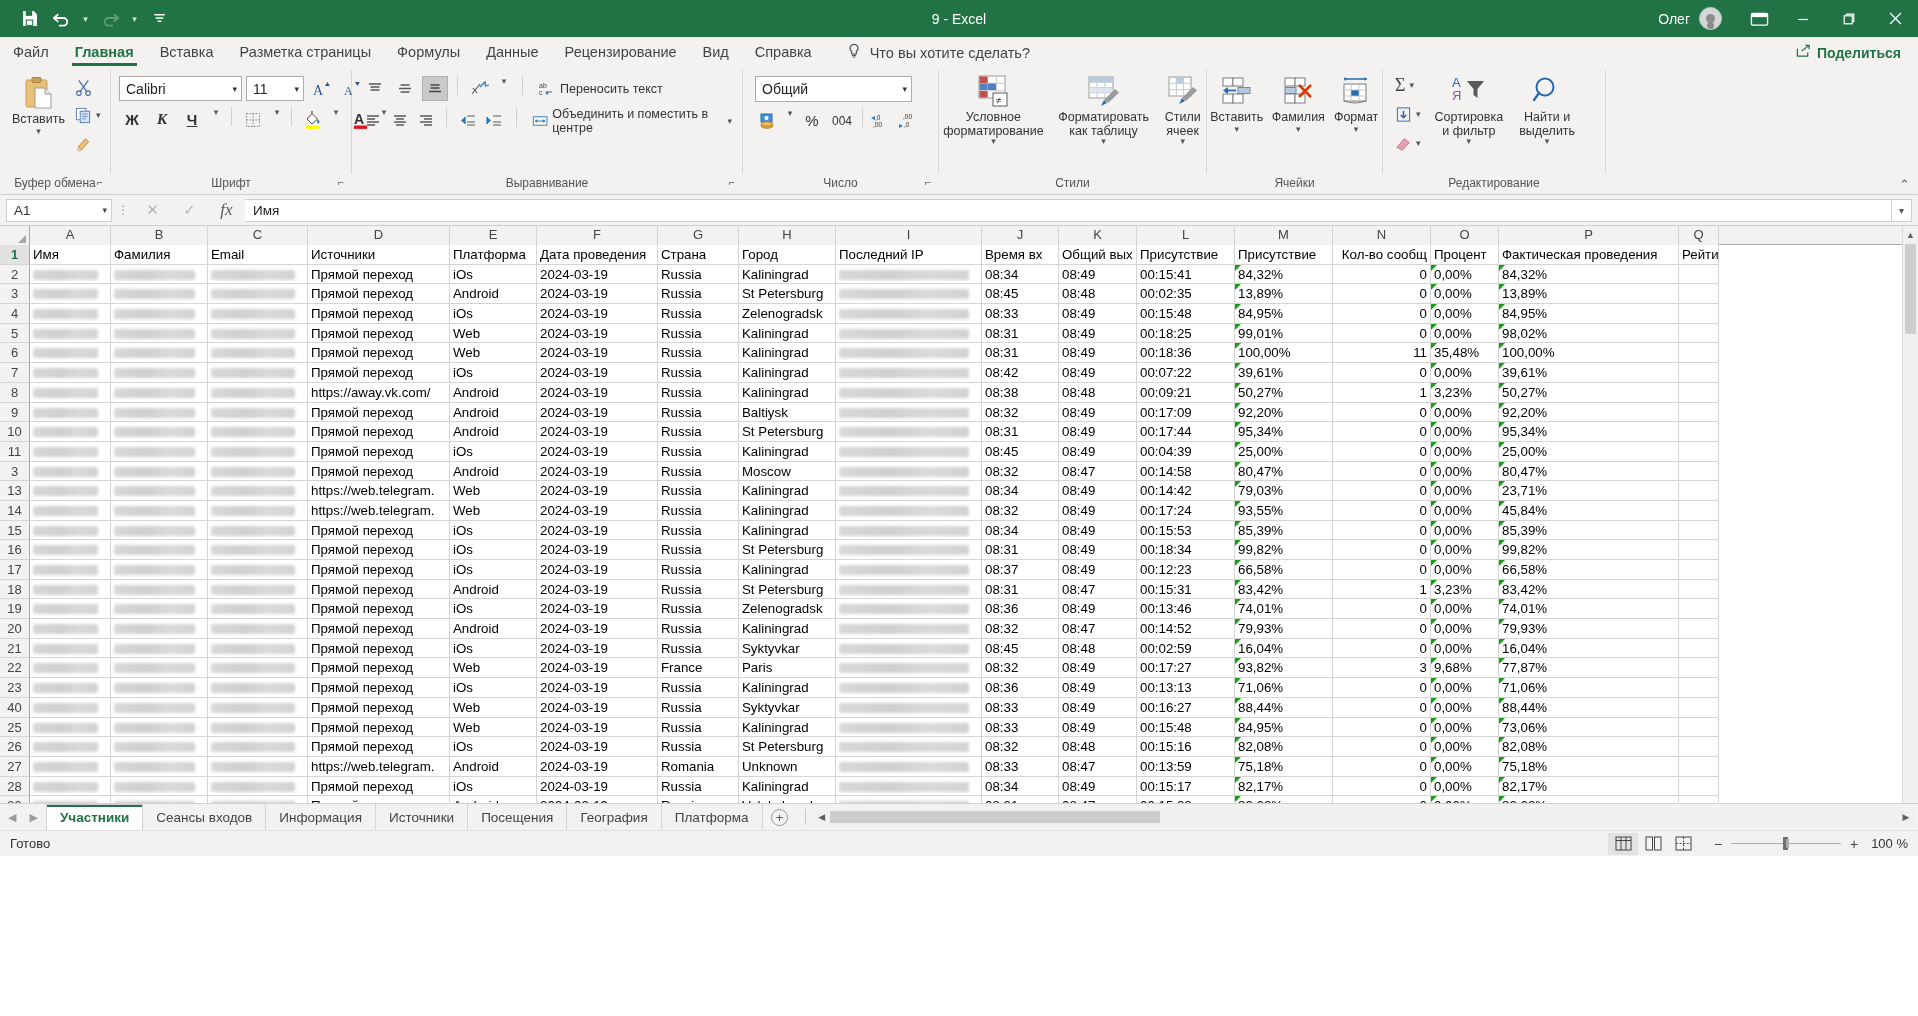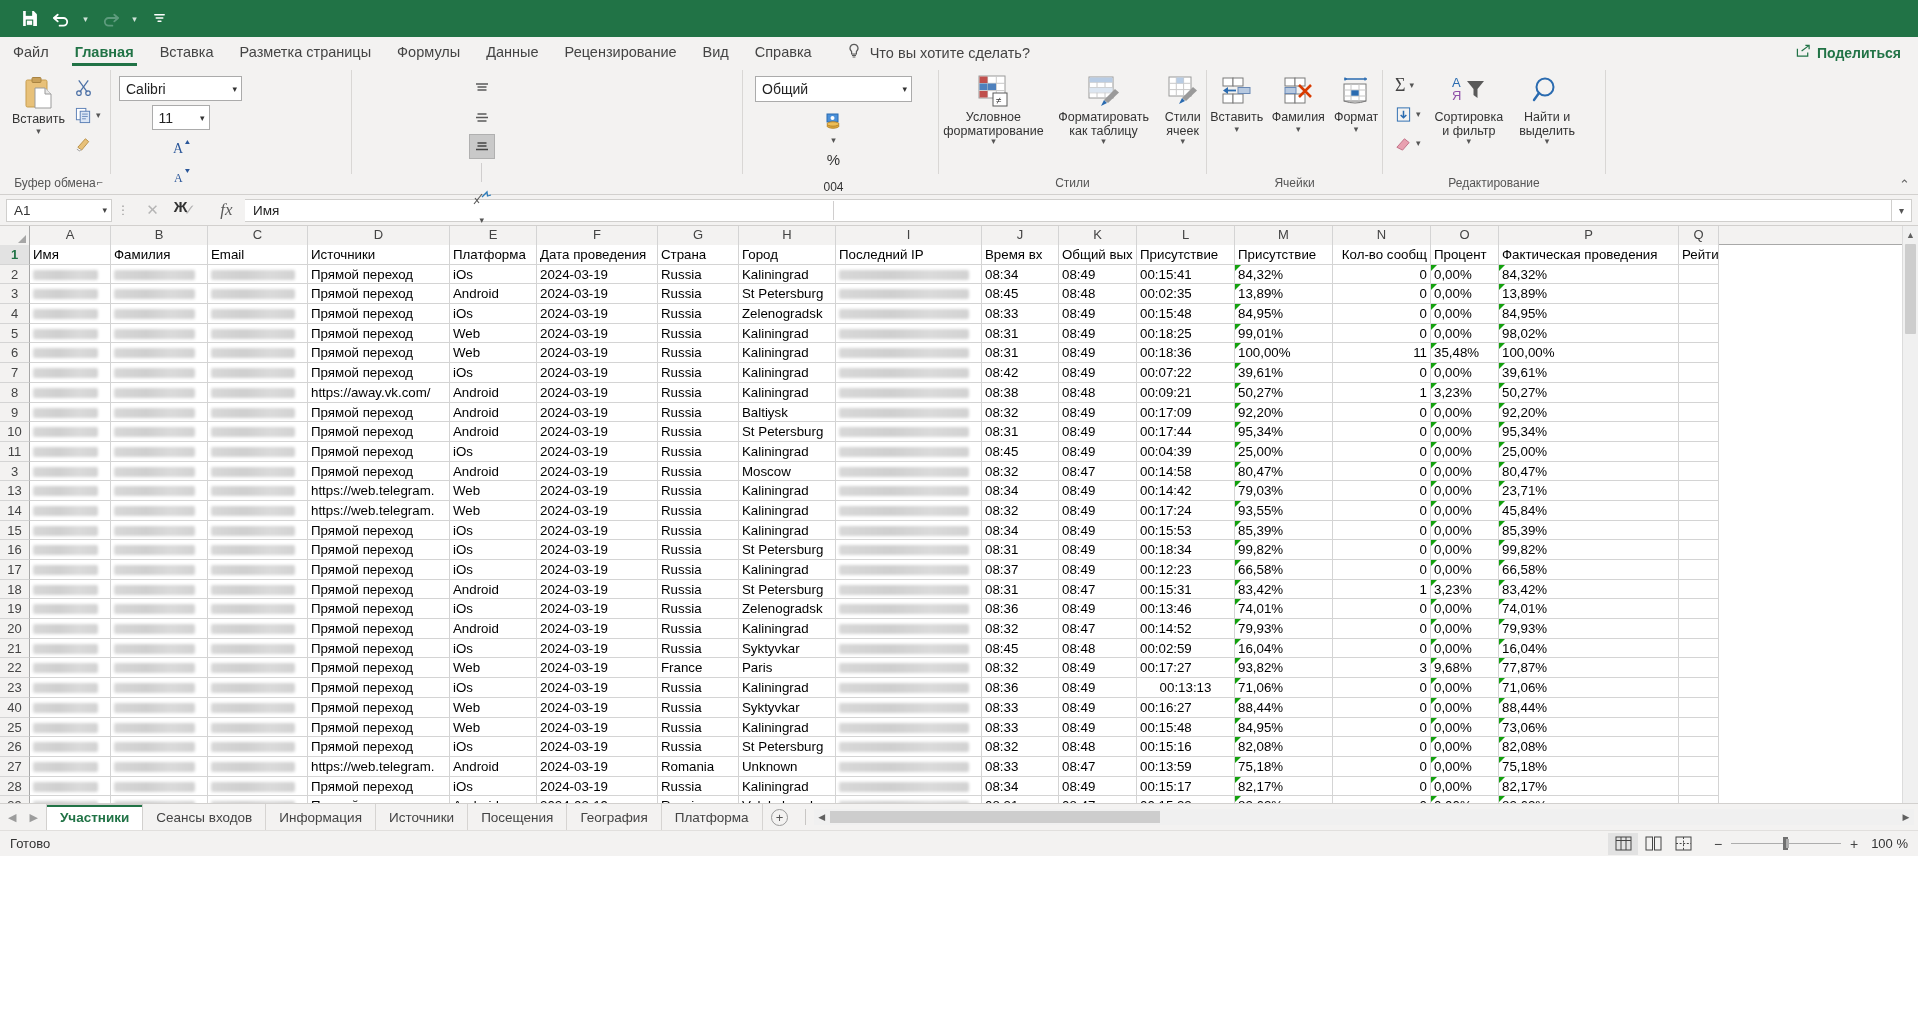--- a/index.html
+++ b/index.html
@@ -91,21 +91,21 @@
   .bigbtn .car { font-size: 9px; color: #555; line-height: 9px; margin-top:1px;}
 
   .smallbtn {
     display: flex; align-items: center; gap: 4px; padding: 2px 4px;
     font-size: 12.5px; color: #333; height: 26px;
   }
   .caret { font-size: 9px; color: #555; }
 
   
   .fontgrp-rows { display: flex; flex-direction: column; gap: 6px; padding: 4px 6px 0 8px; }
-  .row { display: flex; align-items: center; gap: 4px; flex-direction: column; }
+  .row { display: flex; gap: 4px; }
   .combo {
     background: #fff; border: 1px solid #ababab; height: 25px; display: flex; align-items: center;
     padding: 0 4px 0 6px; font-size: 14px; color: #222;
   }
   .combo .cv { flex: 1; }
   .combo .cd { font-size: 9px; color: #333; padding-left: 6px; }
   .iconbtn {
     width: 26px; height: 25px; display: flex; align-items: center; justify-content: center;
     font-size: 15px; color: #333;
   }
@@ -256,20 +256,49 @@
     <div class="qat-btn">
       <svg width="19" height="17" viewBox="0 0 20 16">
           <path d="M14 4 L18 7.5 L14 11" stroke="#5d9b7d" stroke-width="1.9" fill="none" stroke-linecap="round" stroke-linejoin="round"></path>
           <path d="M17.4 7.5 H8 a4 4 0 0 0 0 8 H12" stroke="#5d9b7d" stroke-width="1.9" fill="none" stroke-linecap="round"></path>
         </svg>
     </div>
     <div class="qat-caret">▾</div>
     <div class="qat-btn">
       <svg width="15" height="15" viewBox="0 0 16 16">
           <path d="M3 4h10M4.5 7.5h7M6.5 11h3" stroke="#fff" stroke-width="1.6" stroke-linecap="round"></path>
+        </svg>
+    </div>
+  </div>
+  <div class="title-text">9  -  Excel</div>
+  <div class="tb-right">
+    <div class="user-box">
+      <span>Олег</span>
+      <span class="avatar"></span>
+    </div>
+    <div class="ribbon-opt">
+      <svg width="19" height="16" viewBox="0 0 20 16">
+          <rect x="1.5" y="2" width="17" height="12.5" rx="1.5" stroke="#fff" stroke-width="1.4" fill="none"></rect>
+          <rect x="1.5" y="2" width="17" height="4" fill="#fff"></rect>
+        </svg>
+    </div>
+    <div class="win-btn">
+      <svg width="12" height="12" viewBox="0 0 12 12">
+          <path d="M1 6.5h10" stroke="#fff" stroke-width="1.2"></path>
+        </svg>
+    </div>
+    <div class="win-btn">
+      <svg width="12" height="12" viewBox="0 0 12 12">
+          <rect x="1.2" y="2.8" width="8" height="8" stroke="#fff" stroke-width="1.2" fill="none"></rect>
+          <path d="M3.4 2.6V1.2h7.4v7.4H9.3" stroke="#fff" stroke-width="1.2" fill="none"></path>
+        </svg>
+    </div>
+    <div class="win-btn close">
+      <svg width="13" height="13" viewBox="0 0 12 12">
+          <path d="M1 1l10 10M11 1L1 11" stroke="#fff" stroke-width="1.2"></path>
         </svg>
     </div>
   </div>
 </div>
 
 <div class="tabbar">
   <div class="rtab first">Файл</div>
   <div class="rtab active">Главная</div>
   <div class="rtab">Вставка</div>
   <div class="rtab">Разметка страницы</div>
@@ -1378,21 +1407,21 @@
           <div class="cell" style="width: 142px; min-width: 142px;">Прямой переход</div>
           <div class="cell" style="width: 87px; min-width: 87px;">iOs</div>
           <div class="cell" style="width: 121px; min-width: 121px;">2024-03-19</div>
           <div class="cell" style="width: 81px; min-width: 81px;">Russia</div>
           <div class="cell" style="width: 97px; min-width: 97px;">Kaliningrad</div>
           <div class="cell" style="width: 146px; min-width: 146px;">
             <span class="redact" style="width: 130px;"></span>
           </div>
           <div class="cell" style="width: 77px; min-width: 77px;">08:36</div>
           <div class="cell" style="width: 78px; min-width: 78px;">08:49</div>
-          <div class="cell" style="width: 98px; min-width: 98px; text-align: center;">00:13:13</div>
+          <div class="cell" style="width: 98px; min-width: 98px;">00:13:13</div>
           <div class="cell flag" style="width: 98px; min-width: 98px;">71,06%</div>
           <div class="cell num" style="width: 98px; min-width: 98px;">0</div>
           <div class="cell flag" style="width: 68px; min-width: 68px;">0,00%</div>
           <div class="cell flag" style="width: 180px; min-width: 180px;">71,06%</div>
           <div class="cell" style="width: 40px; min-width: 40px;"></div>
         </div>
         <div class="grow">
           <div class="cell" style="width: 81px; min-width: 81px;">
             <span class="redact" style="width: 65px;"></span>
           </div>

